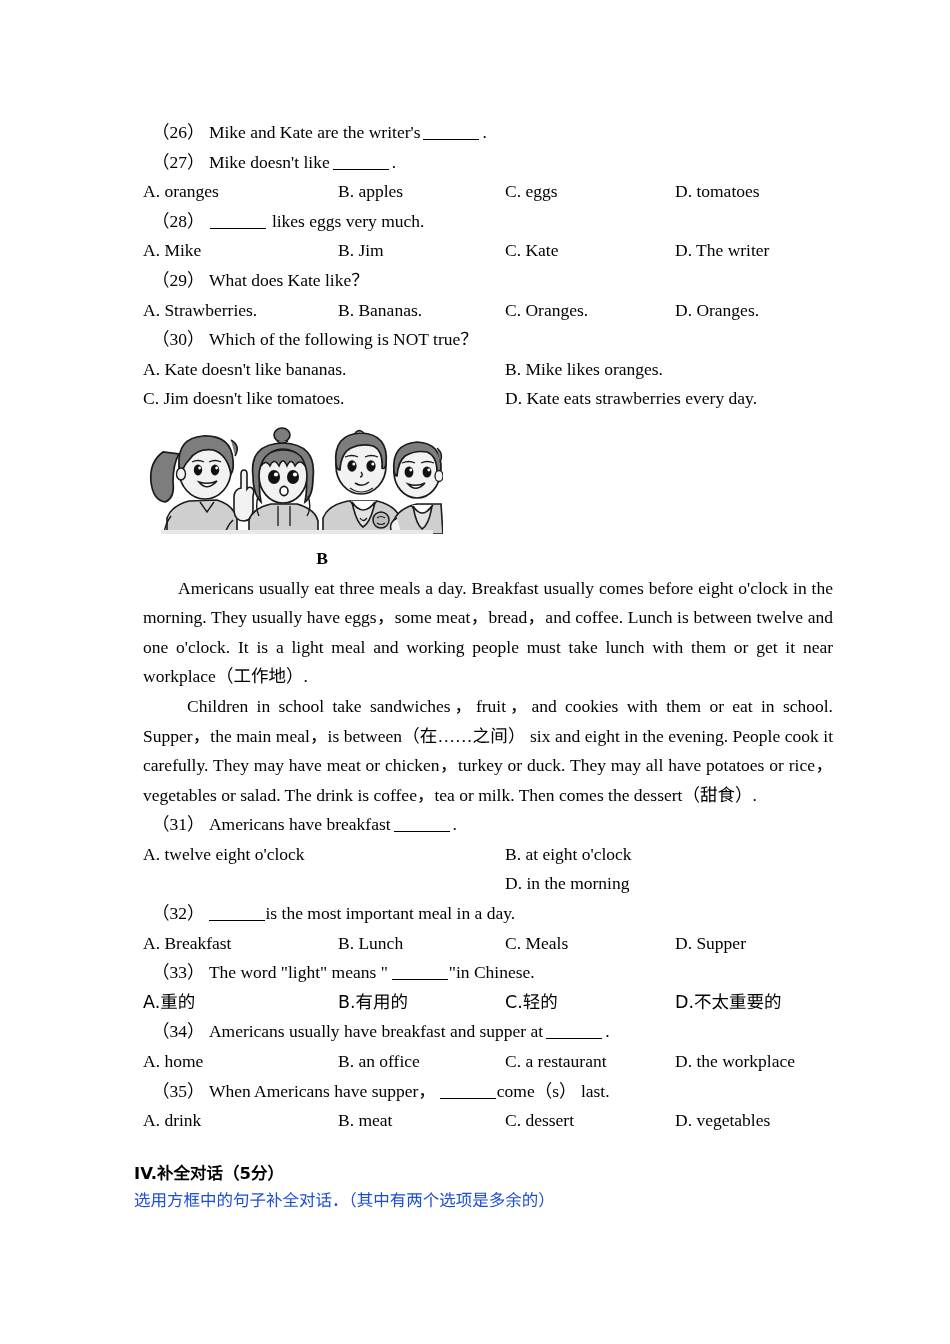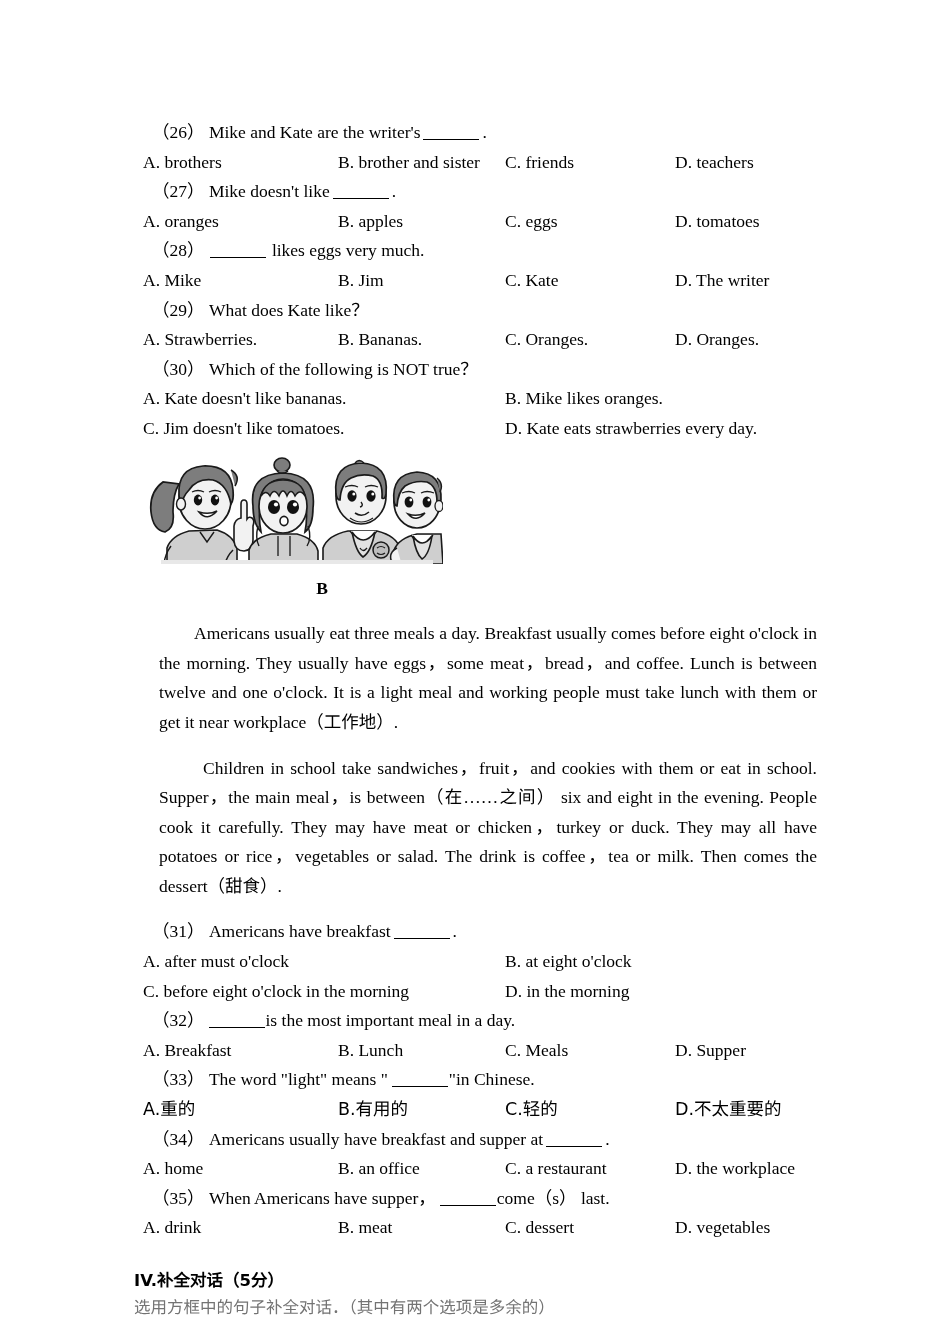--- a/index.html
+++ b/index.html
@@ -84,57 +84,51 @@
     margin-top: 10px;
     padding-right: 332px;
   }
   .para {
     font-size: 17.5px;
     line-height: 29.6px;
     text-align: justify;
     text-align-last: left;
     text-justify: inter-word;
     text-indent: 35px;
-    margin: 16px;
+    margin: 0;
   }
   .para.p2 { text-indent: 44px; }
 
   
   .sec-head {
     font-size: 16.5px;
     line-height: 27px;
     font-weight: bold;
     margin-top: 24px;
     margin-left: -9px;
     font-family: "DejaVu Sans", "Liberation Sans", sans-serif;
   }
   .sec-sub {
     font-size: 16.5px;
     line-height: 27px;
     margin-left: -9px;
     font-family: "DejaVu Sans", "Liberation Sans", sans-serif;
-    color: #737373;
+    color: #1d4ed8;
   }
   .cjk { font-family: "DejaVu Sans", "Liberation Sans", sans-serif; }
 </style>
 </head>
 <body>
 
 <div class="page">
   <div class="content">
 
     <div class="q-line">
       <span>（26）</span>
       <span>Mike and Kate are the writer's</span><span class="blank"></span><span>.</span>
-    </div>
-    <div class="opt-row">
-      <span class="opt c-a">A. brothers</span>
-      <span class="opt c-b">B. brother and sister</span>
-      <span class="opt c-c">C. friends</span>
-      <span class="opt c-d">D. teachers</span>
     </div>
 
     <div class="q-line">
       <span>（27）</span>
       <span>Mike doesn't like</span><span class="blank"></span><span>.</span>
     </div>
     <div class="opt-row">
       <span class="opt c-a">A. oranges</span>
       <span class="opt c-b">B. apples</span>
       <span class="opt c-c">C. eggs</span>
@@ -300,25 +294,24 @@
     <div class="passage-title">B</div>
 
     <p class="para">Americans usually eat three meals a day. Breakfast usually comes before eight o'clock in the morning. They usually have eggs，some meat，bread，and coffee. Lunch is between twelve and one o'clock. It is a light meal and working people must take lunch with them or get it near workplace（工作地）.</p>
     <p class="para p2">Children in school take sandwiches，fruit，and cookies with them or eat in school. Supper，the main meal，is between（在……之间） six and eight in the evening. People cook it carefully. They may have meat or chicken，turkey or duck. They may all have potatoes or rice，vegetables or salad. The drink is coffee，tea or milk. Then comes the dessert（甜食）.</p>
 
     <div class="q-line">
       <span>（31）</span>
       <span>Americans have breakfast</span><span class="blank"></span><span>.</span>
     </div>
     <div class="opt-row">
-      <span class="opt w-a">A. after must o'clock</span>
+      <span class="opt w-a">A. twelve eight o'clock</span>
       <span class="opt w-b">B. at eight o'clock</span>
     </div>
     <div class="opt-row">
-      <span class="opt w-a">C. before eight o'clock in the morning</span>
       <span class="opt w-b">D. in the morning</span>
     </div>
 
     <div class="q-line">
       <span>（32）</span><span class="blank narrow"></span><span>is the most important meal in a day.</span>
     </div>
     <div class="opt-row">
       <span class="opt c-a">A. Breakfast</span>
       <span class="opt c-b">B. Lunch</span>
       <span class="opt c-c">C. Meals</span>

